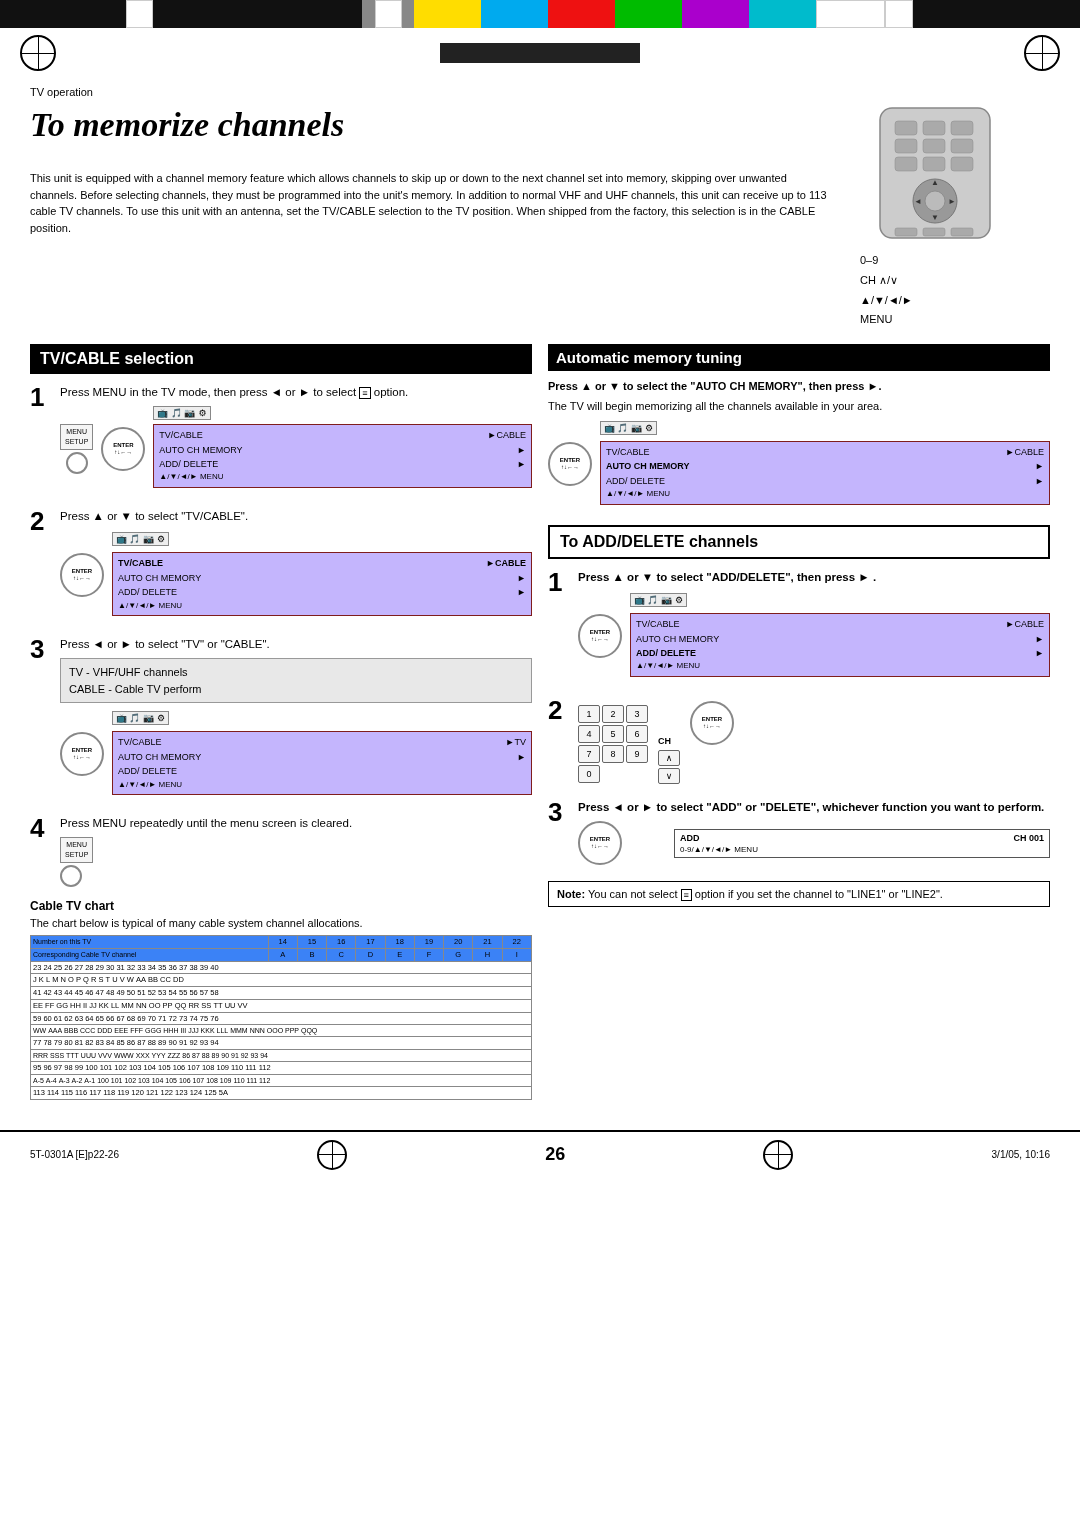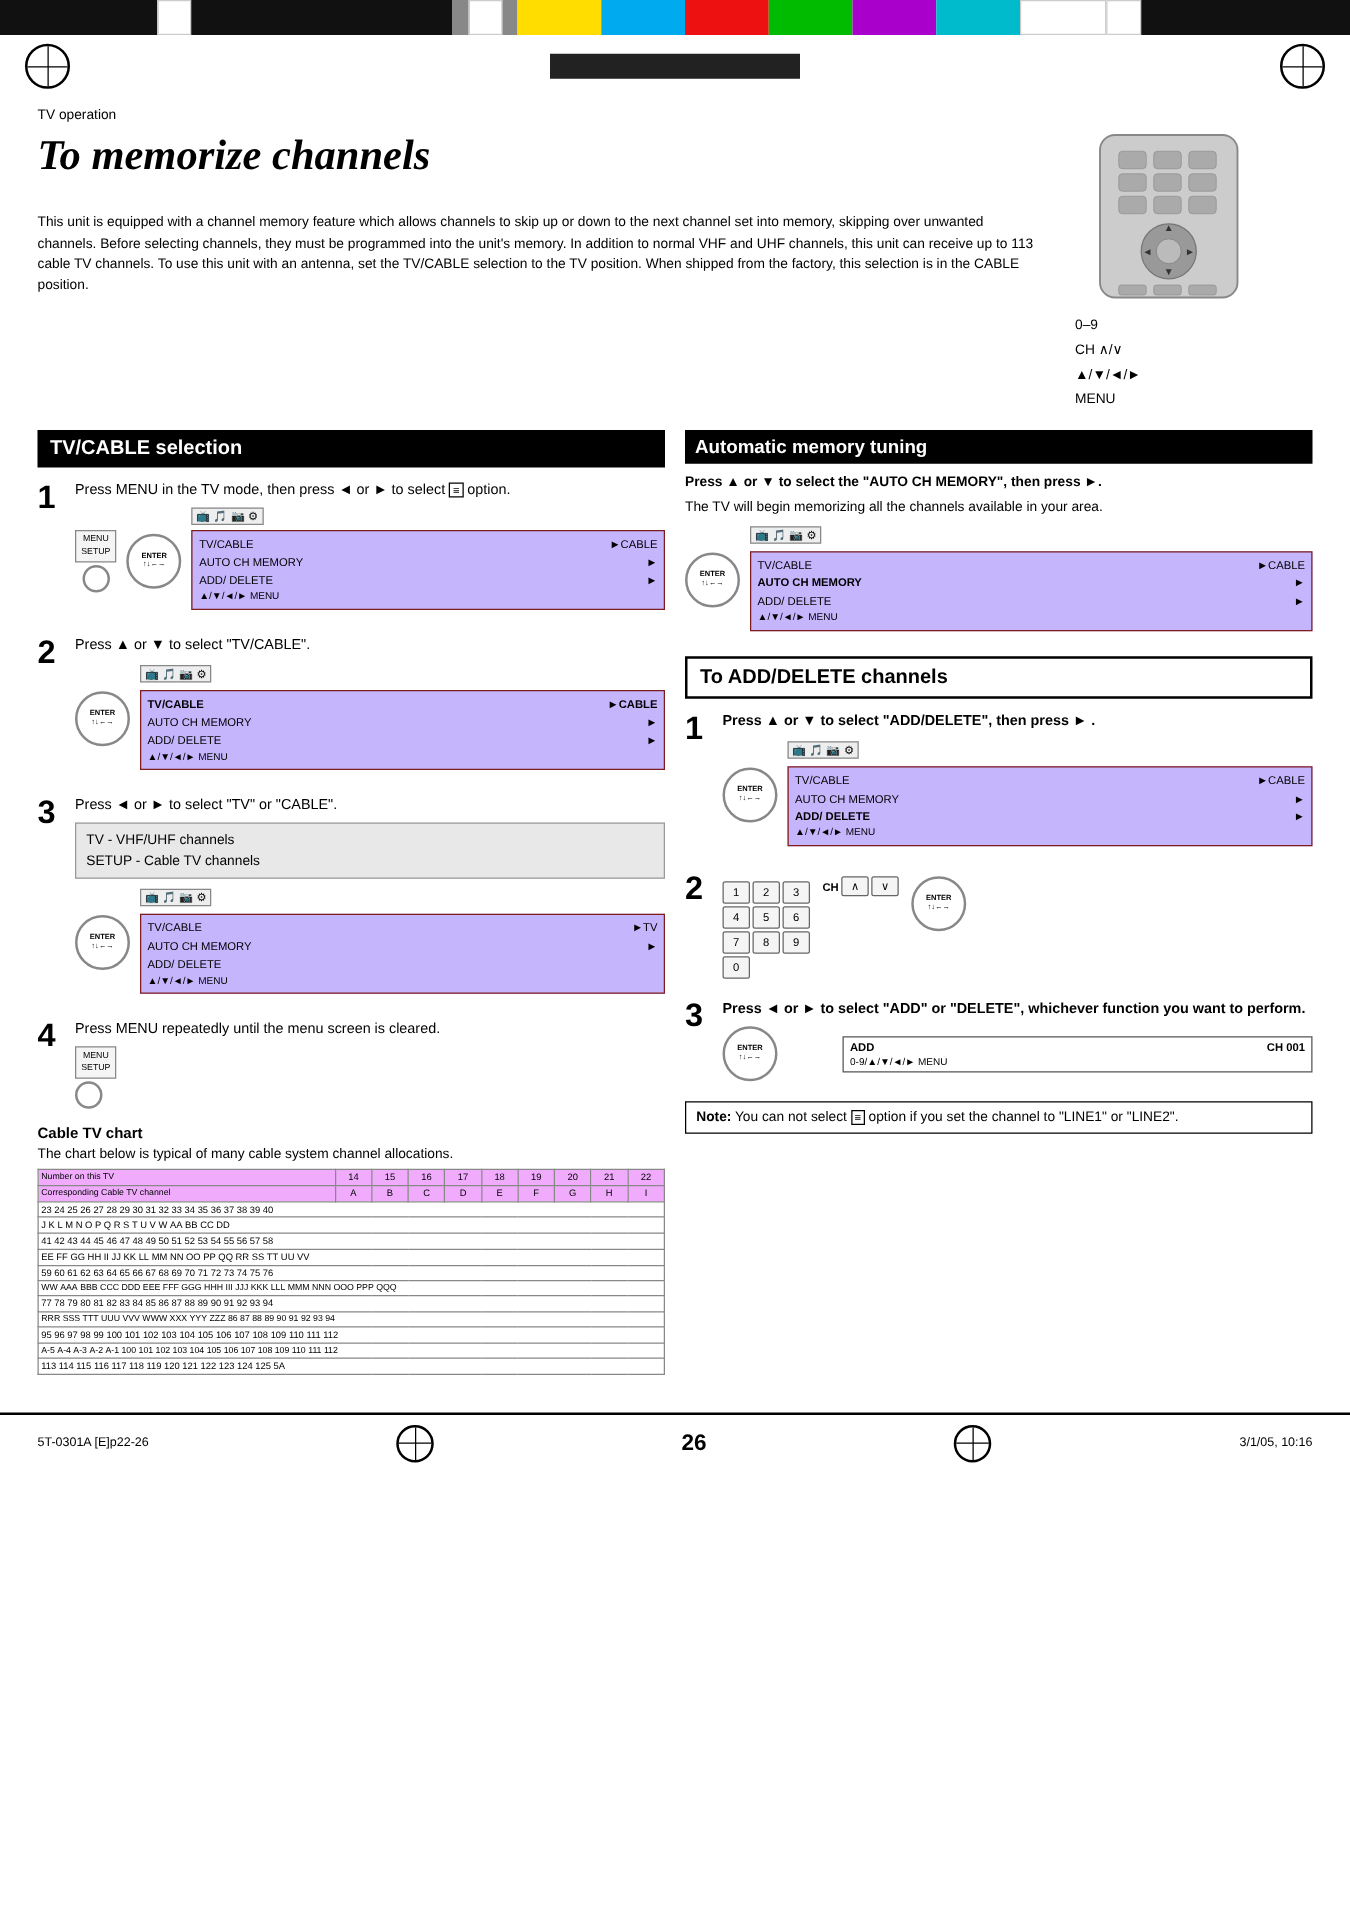--- a/index.html
+++ b/index.html
@@ -204,21 +204,21 @@
       font-size: 8px;
     }
     .cable-table td, .cable-table th {
       border: 0.5px solid #888;
       padding: 1px 2px;
       text-align: center;
       line-height: 1.3;
     }
     .cable-table .header-row td {
       font-size: 7.5px;
-      background: #f0abfc;
+      background: #3b82f6;
     }
 
     
     .numpad {
       display: grid;
       grid-template-columns: repeat(3, 22px);
       grid-template-rows: repeat(4, 18px);
       gap: 2px;
       margin: 4px 0;
     }
@@ -271,22 +271,24 @@
       border: 1px solid #000;
       padding: 6px 8px;
       font-size: 11px;
       margin-top: 8px;
     }
     .note-label { font-weight: bold; font-size: 11px; }
 
     
     .ch-controls {
       display: flex;
-      align-items: flex-end;
+      flex-direction: column;
+      align-items: flex-start;
       gap: 2px;
+      margin-top: 35px;
     }
     .ch-btn {
       border: 1px solid #666;
       background: #f5f5f5;
       width: 22px; height: 16px;
       font-size: 9px;
       display: flex; align-items: center; justify-content: center;
       border-radius: 2px;
     }
 
@@ -485,21 +487,21 @@
           </div>
         </div>
       </div>
 
       <div class="step-block">
         <div class="step-number">3</div>
         <div class="step-content">
           <div class="step-text">Press ◄ or ► to select "TV" or "CABLE".</div>
           <div class="info-box">
             <div>TV - VHF/UHF channels</div>
-            <div>SETUP - Cable TV channels</div>
+            <div>CABLE - Cable TV perform</div>
           </div>
           <div class="device-area">
             <div class="enter-button-circle">
               <div style="font-size:6px; text-align:center; line-height:1.2;">ENTER<br>↑↓←→</div>
             </div>
             <div style="flex:1;">
               <div style="font-size:9px; border:1px solid #888; padding:1px 3px; background:#eee; margin-bottom:2px; display:inline-block;">📺 🎵 📷 ⚙</div>
               <div class="menu-screen">
                 <div class="menu-screen-row">
                     <span>TV/CABLE</span>

